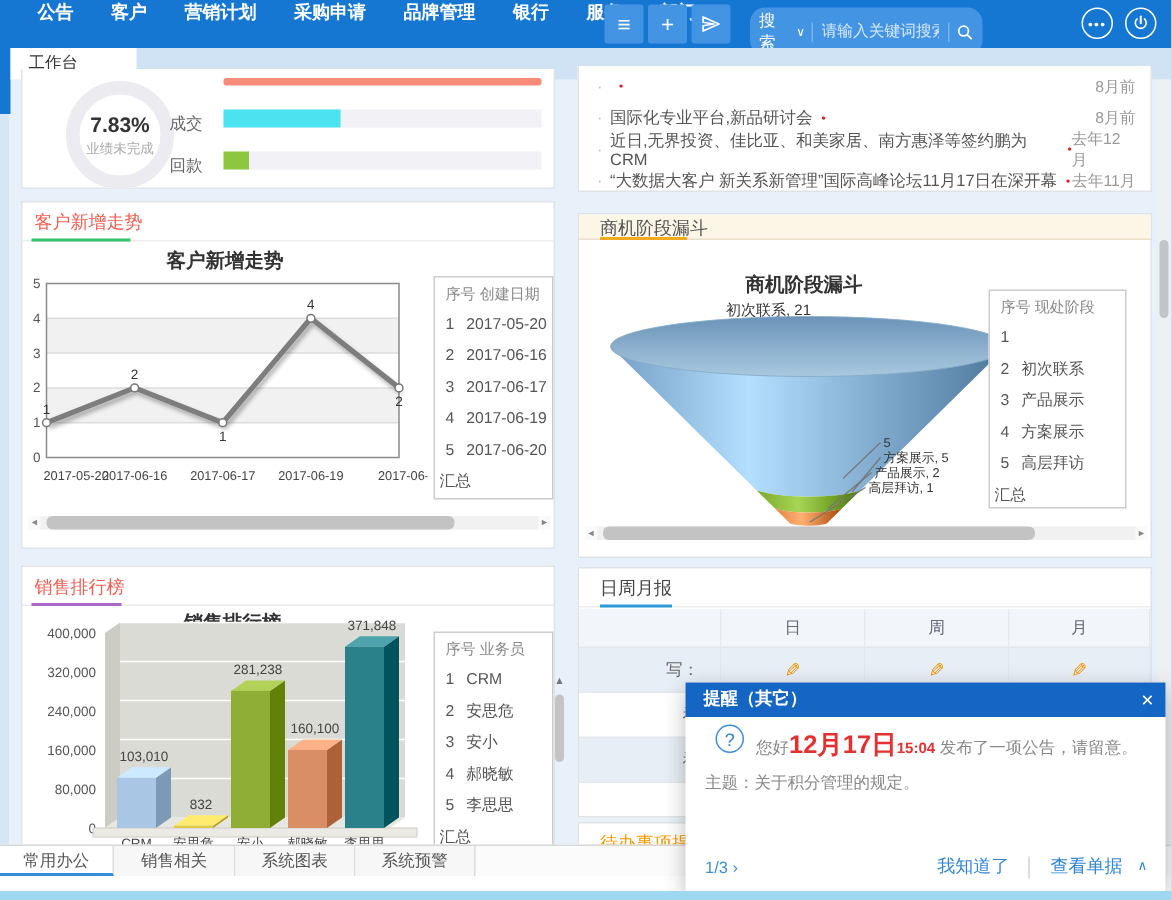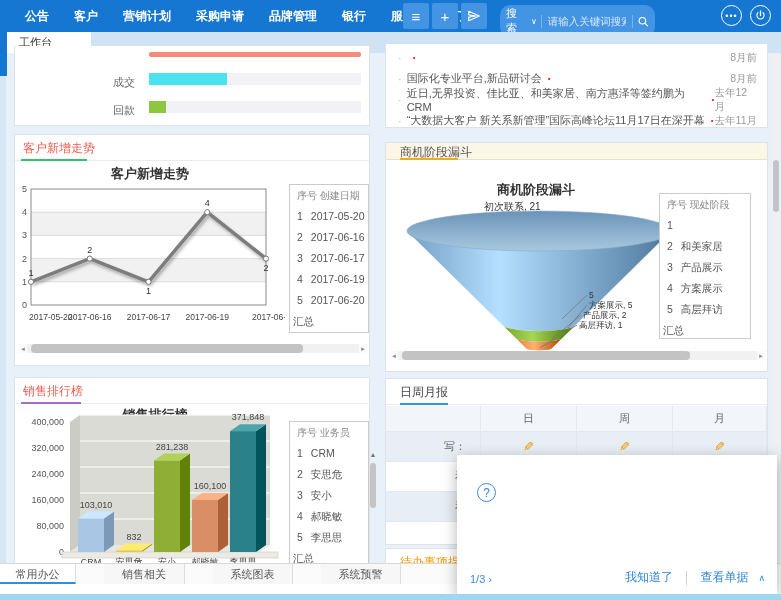--- a/index.html
+++ b/index.html
@@ -1,21 +1,21 @@
 <!DOCTYPE html>
 <html><head>
 <meta charset="utf-8">
 <style>
   html,body{margin:0;padding:0;background:#b9cede;}
   *{box-sizing:border-box;font-family:"Liberation Sans","DejaVu Sans",sans-serif;}
   .win{position:relative;width:781px;height:600px;background:#e8f0f9;overflow:hidden;}
   .abs{position:absolute;}
 
   
-  .nav{position:absolute;left:0;top:0;width:781px;height:32px;background:#1577d2;display:flex;align-items:center;}
+  .nav{position:absolute;left:0;top:0;width:781px;height:32px;background:#1577d2;display:flex;}
   .nav-items{display:flex;gap:25px;padding-left:25px;}
   .nav-item{color:#fff;font-size:12px;font-weight:bold;cursor:pointer;white-space:nowrap;}
   .nav-btns{position:absolute;left:403px;top:3px;display:flex;gap:3px;}
   .nav-btn{width:26px;height:26px;background:#4494e4;border-radius:2px;color:#fff;display:flex;align-items:center;justify-content:center;font-size:15px;}
   .searchbox{position:absolute;left:500px;top:5px;width:155px;height:22px;background:#4494e4;border-radius:10px;display:flex;align-items:center;color:#fff;font-size:11px;padding:16px 6px;gap:4px;}
   .sdiv{width:1px;height:13px;background:#7ab3ed;}
   .searchbox input{background:transparent;border:none;outline:none;color:#d7e9fb;font-size:10.5px;width:82px;}
   .searchbox input::placeholder{color:#d7e9fb;}
   .nav-right{position:absolute;right:10px;top:5px;display:flex;gap:8px;}
   .circ{width:21px;height:21px;border:1.4px solid #fff;border-radius:50%;color:#fff;display:flex;align-items:center;justify-content:center;font-size:9px;letter-spacing:1px;}
@@ -67,21 +67,21 @@
   .dclose{position:absolute;right:8px;top:0;font-size:14px;cursor:pointer;font-weight:normal;}
   .dq{position:absolute;left:20px;top:28px;width:19px;height:19px;border:1.5px solid #3b8de0;border-radius:50%;color:#2f7fd6;font-size:12px;display:flex;align-items:center;justify-content:center;}
   .dtext{position:absolute;left:13px;top:27px;width:294px;font-size:11px;color:#888;line-height:1.8;text-indent:34px;}
   .ddate{font-size:17px;font-weight:bold;color:#e43030;}
   .dtime{font-size:10px;font-weight:bold;color:#e43030;}
   .dpager{position:absolute;left:13px;bottom:10px;font-size:11px;color:#3a8fd8;cursor:pointer;}
   .dbtns{position:absolute;right:12px;bottom:9px;display:flex;align-items:center;gap:10px;font-size:12px;color:#2f86d8;}
   .dsep{color:#ccc;}
 
   
-  .btabbar{position:absolute;left:0;top:563px;width:781px;height:21px;background:#fbfbfb;border-top:1px solid #d8d8d8;display:flex;z-index:10;gap:28px;}
+  .btabbar{position:absolute;left:0;top:563px;width:781px;height:21px;background:#fbfbfb;border-top:1px solid #d8d8d8;display:flex;z-index:10;}
   .btab{height:20px;line-height:20px;text-align:center;font-size:11px;color:#555;border-right:1px solid #ddd;cursor:pointer;background:#f7f7f7;}
   .btab.active{background:#fff;border-bottom:2px solid #2f8fdd;}
   .white-strip{position:absolute;left:0;top:584px;width:781px;height:10px;background:#fff;z-index:10;}
   .frame-bottom{position:absolute;left:0;top:594px;width:781px;height:6px;background:#9ed7ef;z-index:70;}
   .vscroll{position:absolute;left:772px;top:53px;width:8px;height:510px;background:#eef0f2;z-index:20;}
   .vthumb{position:absolute;left:1px;width:6px;background:#c1c5ca;border-radius:3px;cursor:pointer;}
   .mini-vs{position:absolute;left:369px;top:450px;width:8px;height:113px;z-index:5;}
   .mini-vs .ar{font-size:7px;color:#777;text-align:center;line-height:10px;}
   .mini-vs .th{position:absolute;left:1px;top:13px;width:6px;height:45px;background:#c4c4c4;border-radius:3px;}
   .lstrip{position:absolute;left:0;top:76px;width:6px;height:524px;background:#d6e6f4;}
@@ -131,20 +131,24 @@
           </svg>
       </div>
     </div>
   </div>
 
   <div class="tabrow"></div>
   <div class="blue-strip"></div>
   <div class="wtab">工作台</div>
 
   <div class="panel noTop" style="left:14px;top:46px;width:356px;height:80px;">
+    <div class="donut">
+      <div class="pc">7.83%</div>
+      <div class="cap">业绩未完成</div>
+    </div>
     <div class="abs" style="left:134px;top:6px;width:212px;height:5px;border-radius:2px;">
         <div class="kpi-fill" style="border-radius: 2px; width: 100%; background: rgb(245, 139, 120);"></div>
       </div>
     <span class="kpi-label" style="top:29px;">成交</span>
     <div class="kpi-track" style="top:27px;">
         <div class="kpi-fill" style="width: 37%; background: rgb(74, 227, 239);"></div>
       </div>
     <span class="kpi-label" style="top:57px;">回款</span>
     <div class="kpi-track" style="top:55px;">
         <div class="kpi-fill" style="width: 8%; background: rgb(141, 198, 63);"></div>
@@ -295,21 +299,21 @@
         <text x="185" y="119" font-size="8.5" fill="#333">高层拜访, 1</text>
       </svg>
     <div class="slist" style="left:273px;top:50px;width:92px;height:146px;">
       <div class="lh">序号 现处阶段</div>
       <div class="lr">
           <span>1</span>
           <span></span>
         </div>
       <div class="lr">
           <span>2</span>
-          <span>和美家居</span>
+          <span>初次联系</span>
         </div>
       <div class="lr">
           <span>3</span>
           <span>产品展示</span>
         </div>
       <div class="lr">
           <span>4</span>
           <span>方案展示</span>
         </div>
       <div class="lr">
@@ -454,21 +458,28 @@
   </div>
   <div class="white-strip"></div>
   <div class="frame-bottom"></div>
   <div class="lstrip"></div>
 
   <div class="vscroll">
     <div class="vthumb" style="top:107px;height:52px;"></div>
   </div>
 
   <div class="dialog">
+    <div class="dtitle">
+      <span>提醒（其它）</span>
+      <span class="dclose">×</span>
+    </div>
     <div class="dq">?</div>
+    <div class="dtext">
+      <span>您好</span><span class="ddate">12月17日</span><span class="dtime">15:04</span><span> 发布了一项公告，请留意。主题：关于积分管理的规定。</span>
+    </div>
     <div class="dpager">
       <span>1/3</span>
       <span>›</span>
     </div>
     <div class="dbtns">
       <span>我知道了</span>
       <span class="dsep">│</span>
       <span>查看单据</span>
       <span style="font-size:9px;">∧</span>
     </div>

